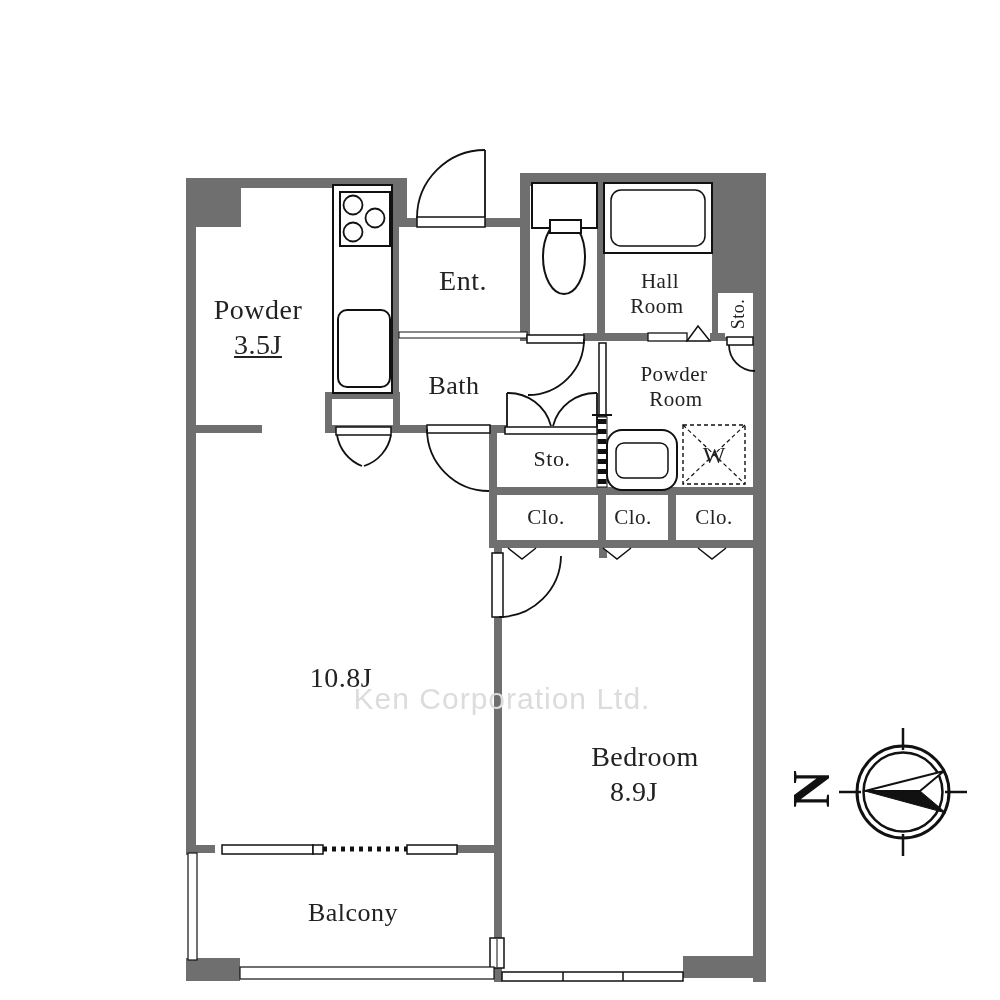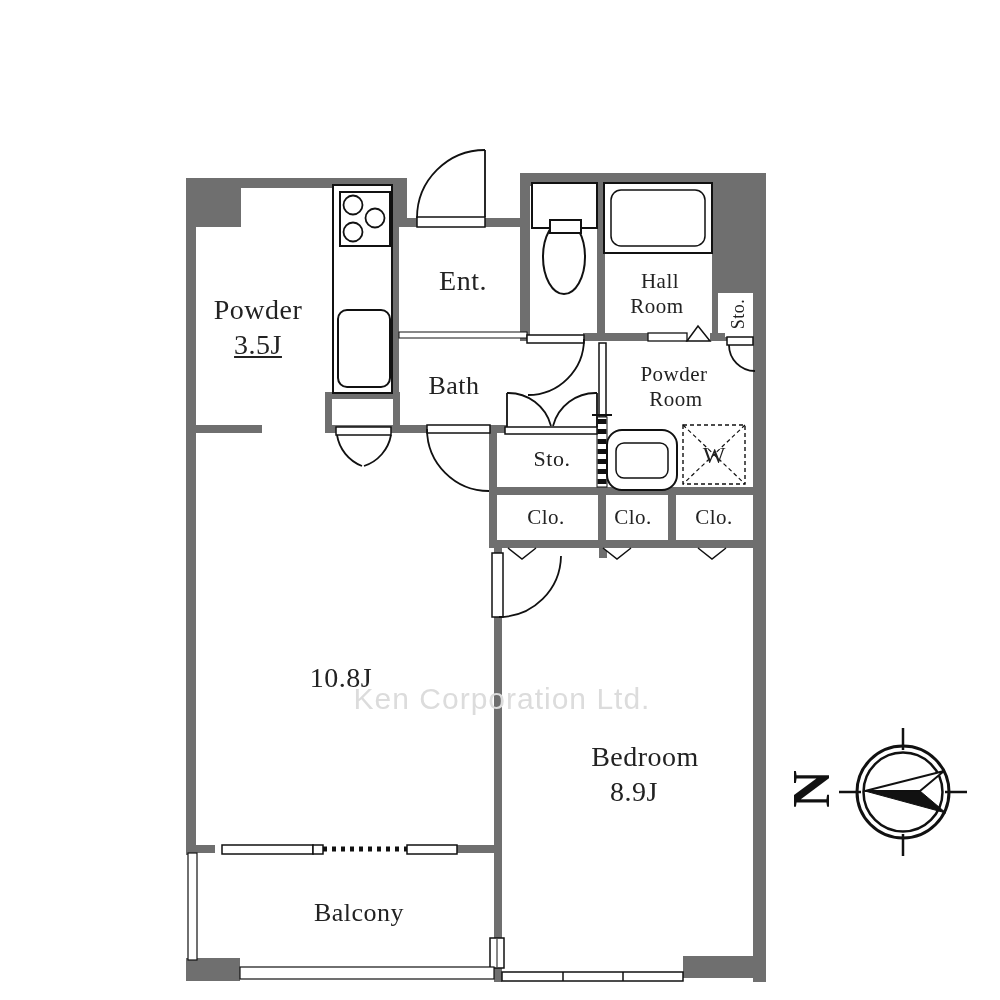--- a/index.html
+++ b/index.html
@@ -167,18 +167,18 @@
   <div class="lbl" style="left:674px;top:374px;font-size:21px;">Powder</div>
   <div class="lbl" style="left:676px;top:399px;font-size:21px;">Room</div>
   <div class="lbl rot" style="left:738px;top:314px;font-size:18px;">Sto.</div>
   <div class="lbl" style="left:552px;top:459px;font-size:22px;">Sto.</div>
   <div class="lbl" style="left:546px;top:517px;font-size:21px;">Clo.</div>
   <div class="lbl" style="left:633px;top:517px;font-size:21px;">Clo.</div>
   <div class="lbl" style="left:714px;top:517px;font-size:21px;">Clo.</div>
   <div class="lbl" style="left:341px;top:678px;font-size:28px;">10.8J</div>
   <div class="lbl" style="left:635px;top:757px;font-size:28px;margin-left:10px;">Bedroom</div>
   <div class="lbl" style="left:634px;top:792px;font-size:28px;">8.9J</div>
-  <div class="lbl" style="left:353px;top:913px;font-size:26px;margin-left:6px;">Balcony</div>
+  <div class="lbl" style="left:353px;top:913px;font-size:26px;">Balcony</div>
 
   <div id="washer-letter">W</div>
   <div id="watermark">Ken Corporation Ltd.</div>
   <div id="north-letter">N</div>
 </div>
 
 </body></html>

